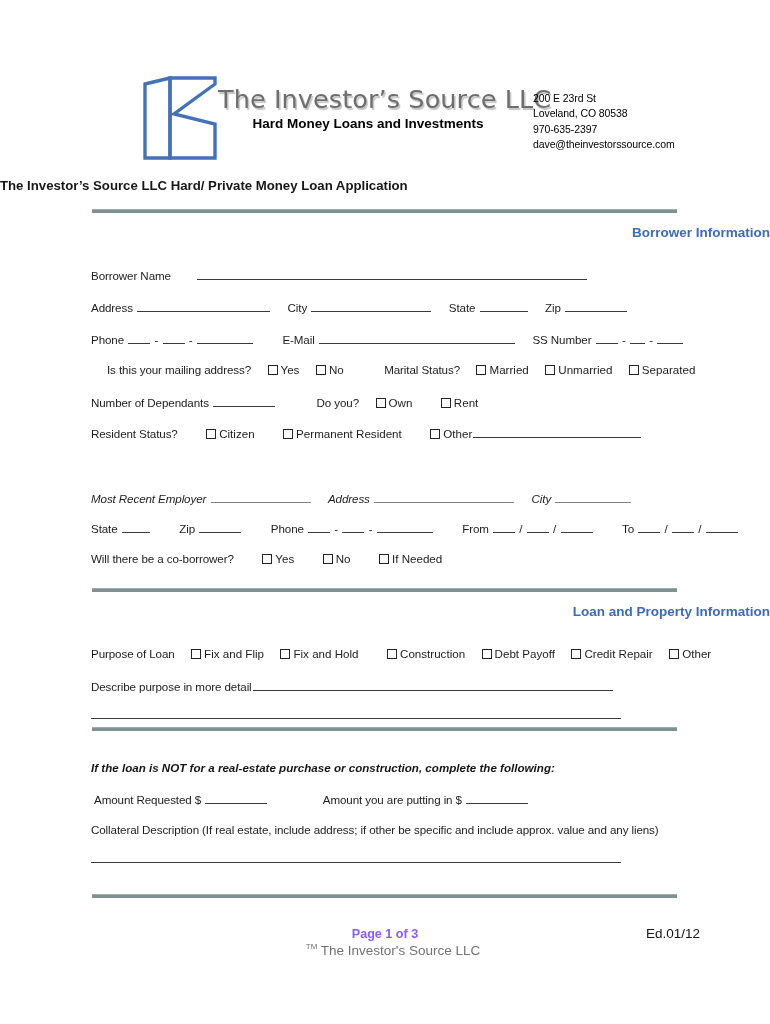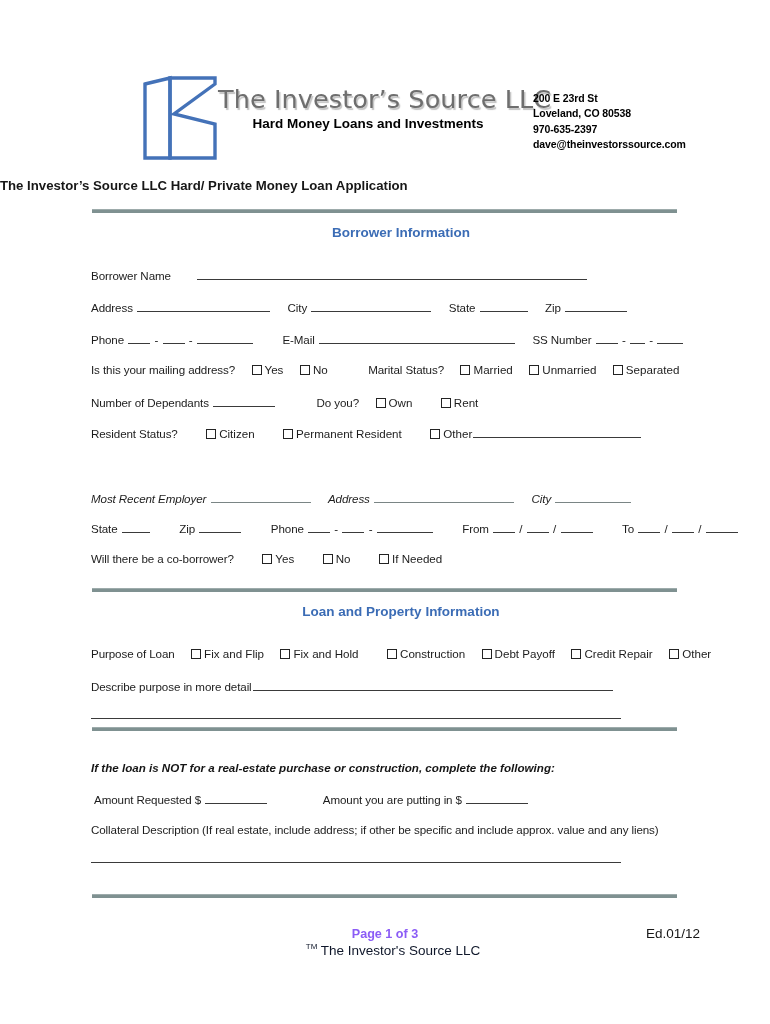--- a/index.html
+++ b/index.html
@@ -64,21 +64,21 @@
     line-height: 1.1;
     white-space: nowrap;
   }
 
   .contact-block {
     position: absolute;
     left: 533px;
     top: 23px;
     font-family: "Liberation Sans", sans-serif;
     font-size: 10.5px;
-    font-weight: bold;
+    font-weight: normal;
     color: #000000;
     line-height: 15.3px;
     letter-spacing: -0.1px;
     white-space: nowrap;
   }
 
   
   .doc-title {
     position: absolute;
     left: 0; right: 0;
@@ -97,21 +97,21 @@
     border-top: 1px solid #9dabab;
   }
   .rule.r1 { top: 209px; }
   .rule.r2 { top: 588px; }
   .rule.r3 { top: 727px; }
   .rule.r4 { top: 894px; }
 
   .section-head {
     position: absolute;
     left: 0; right: 0;
-    text-align: center;
+    text-align: right;
     font-size: 13.5px;
     font-weight: bold;
     color: #3b6cb5;
     padding-left: 32px;
   }
   .section-head.sh1 { top: 225px; }
   .section-head.sh2 { top: 604px; }
 
   
   .row {
@@ -187,21 +187,21 @@
     right: 70px;
     font-size: 13.5px;
     color: #171717;
   }
   .watermark {
     position: absolute;
     top: 942px;
     left: 0; right: 0;
     text-align: center;
     font-size: 13.5px;
-    color: #0f172a;
+    color: #737373;
     white-space: nowrap;
     padding-left: 16px;
   }
   .watermark .tm {
     font-size: 8px;
     vertical-align: 6px;
   }
 </style>
 </head>
 <body>
@@ -268,21 +268,21 @@
     <span class="ul" style="width:196px;"></span>
     <span class="gap-s"></span>
     <span class="lbl">SS Number</span>
     <span class="ul" style="width:22px;"></span>
     <span>-</span>
     <span class="ul" style="width:15px;"></span>
     <span>-</span>
     <span class="ul" style="width:26px;"></span>
   </div>
 
-  <div class="row" style="top:363px;">
+  <div class="row" style="top:363px;margin-left:16px;">
     <span class="lbl">Is this your mailing address?</span>
     <span class="gap-s"></span>
     <span class="opt"><span class="cbx"></span><span>Yes</span></span>
     <span class="gap-s"></span>
     <span class="opt"><span class="cbx"></span><span>No</span></span>
     <span class="gap-l"></span>
     <span class="lbl">Marital Status?</span>
     <span class="gap-s"></span>
     <span class="opt"><span class="cbx"></span><span>Married</span></span>
     <span class="gap-s"></span>

